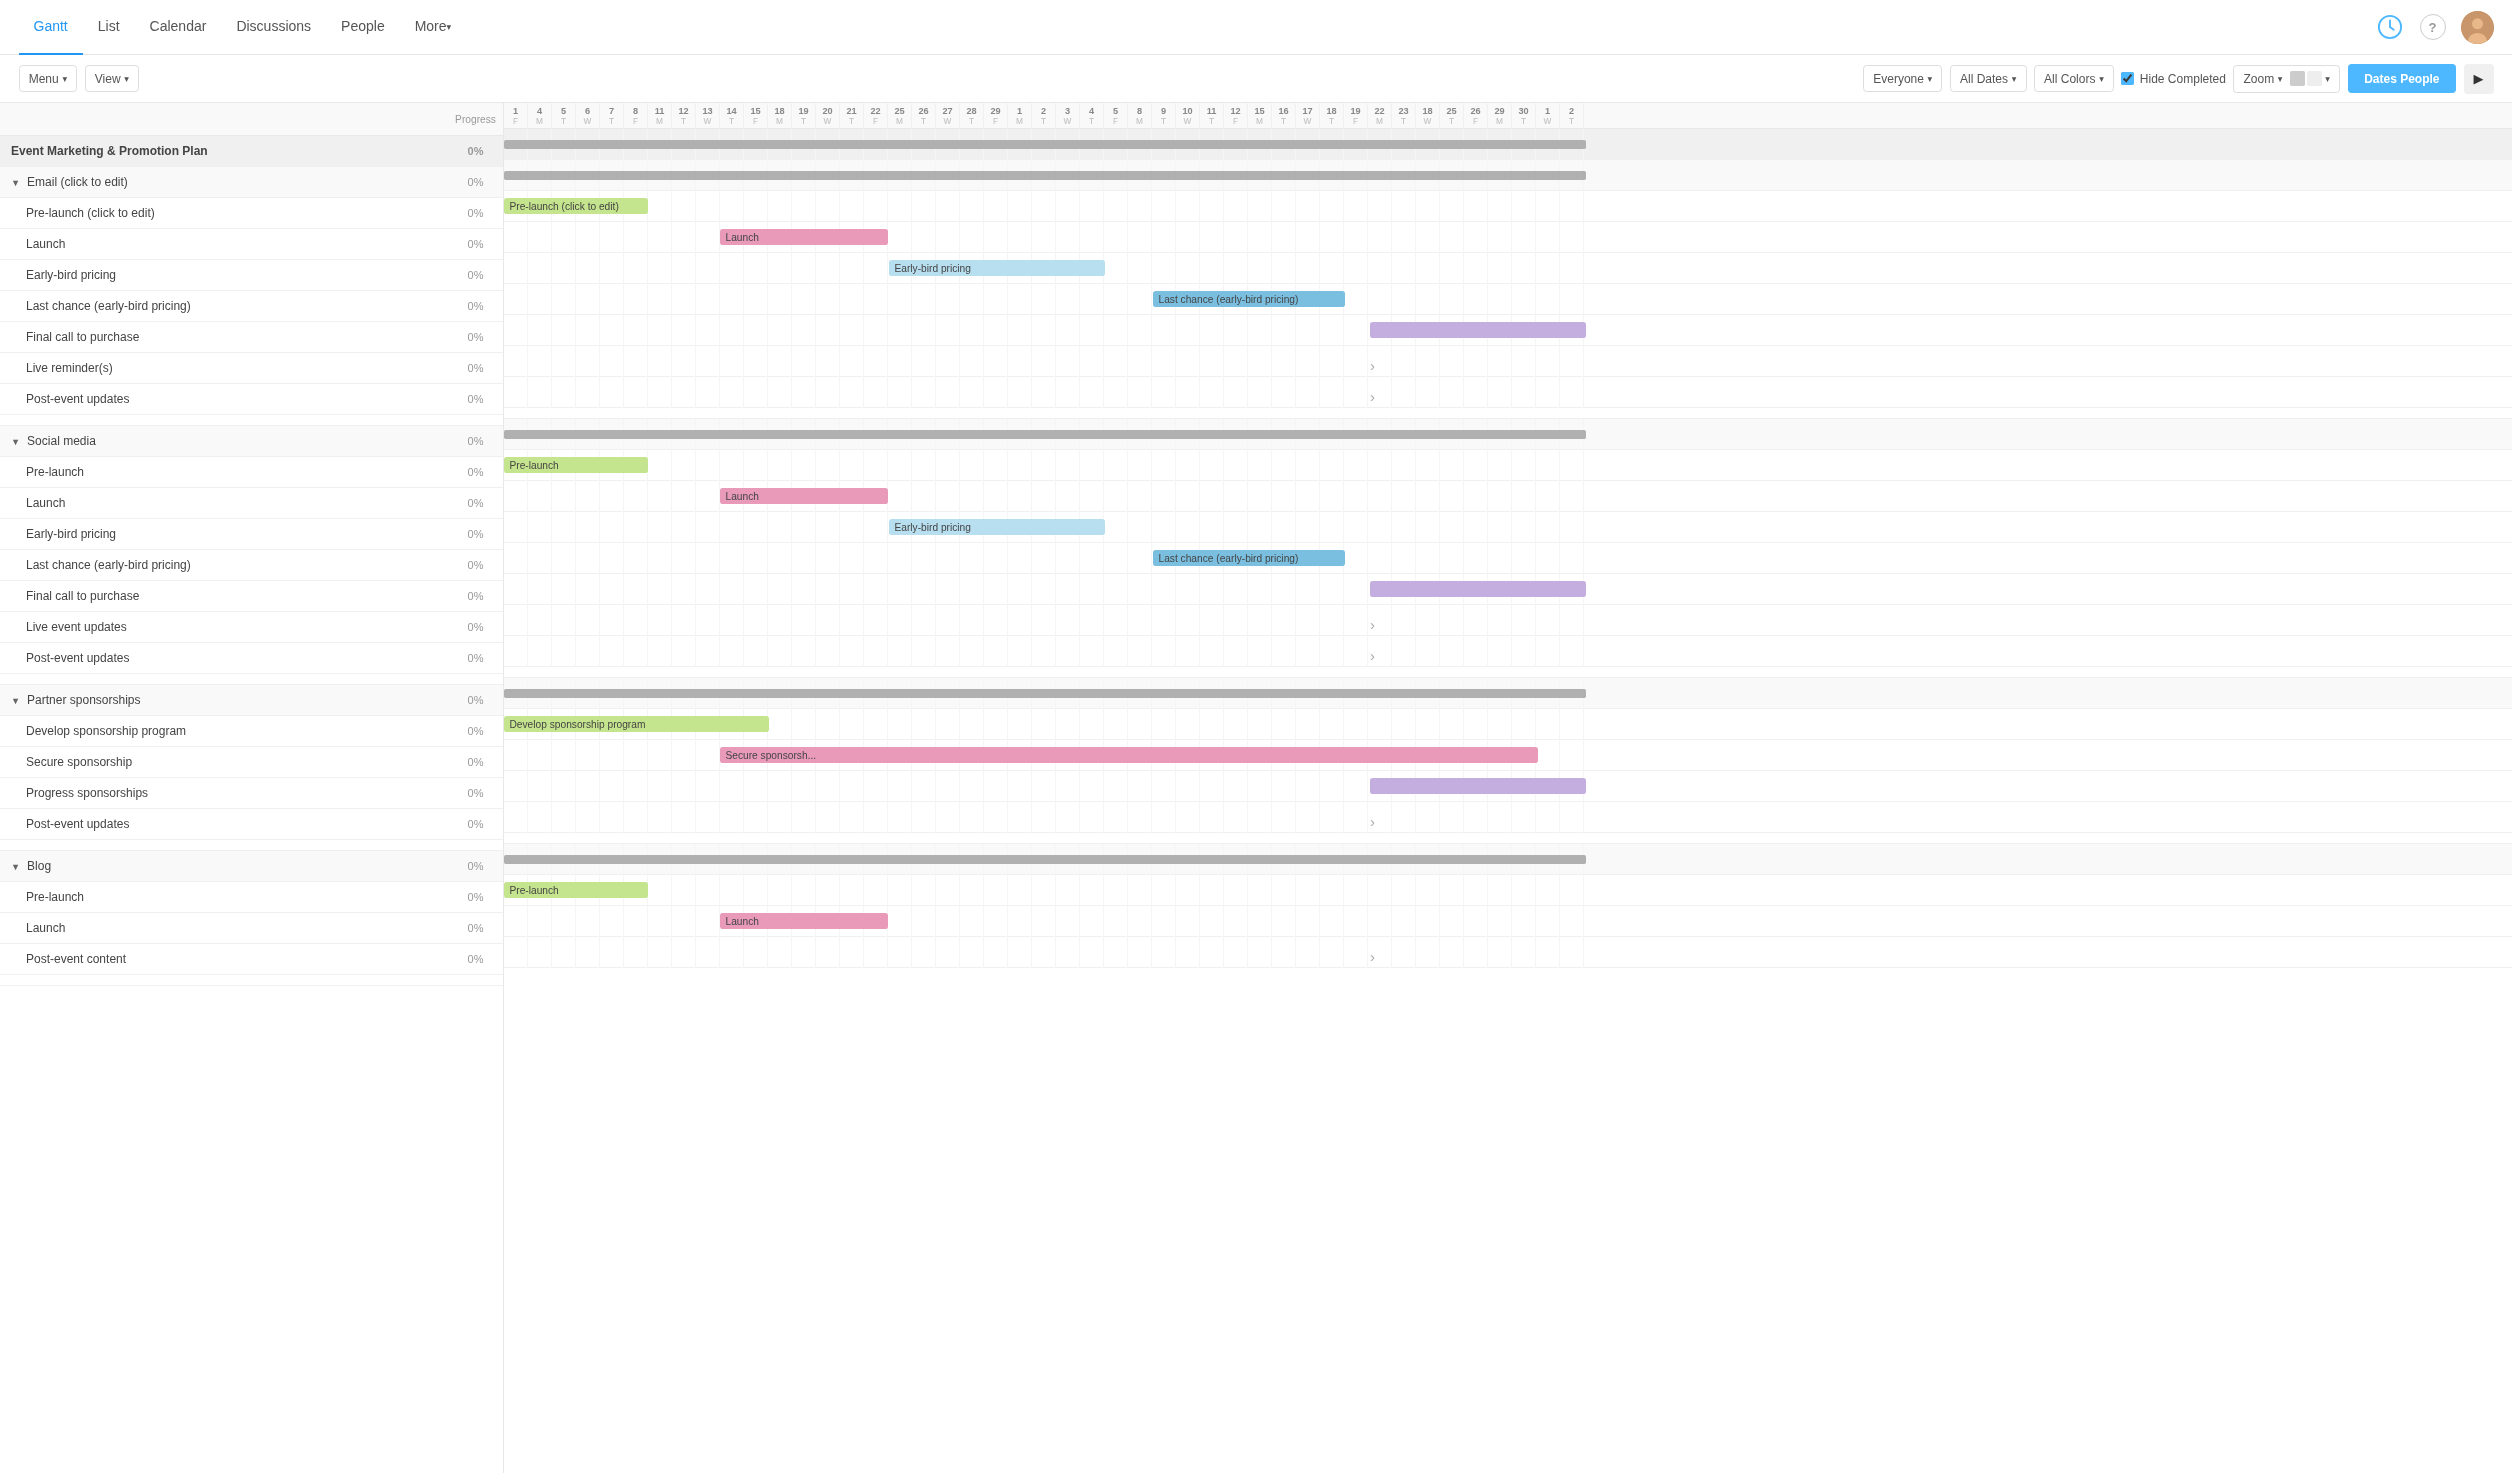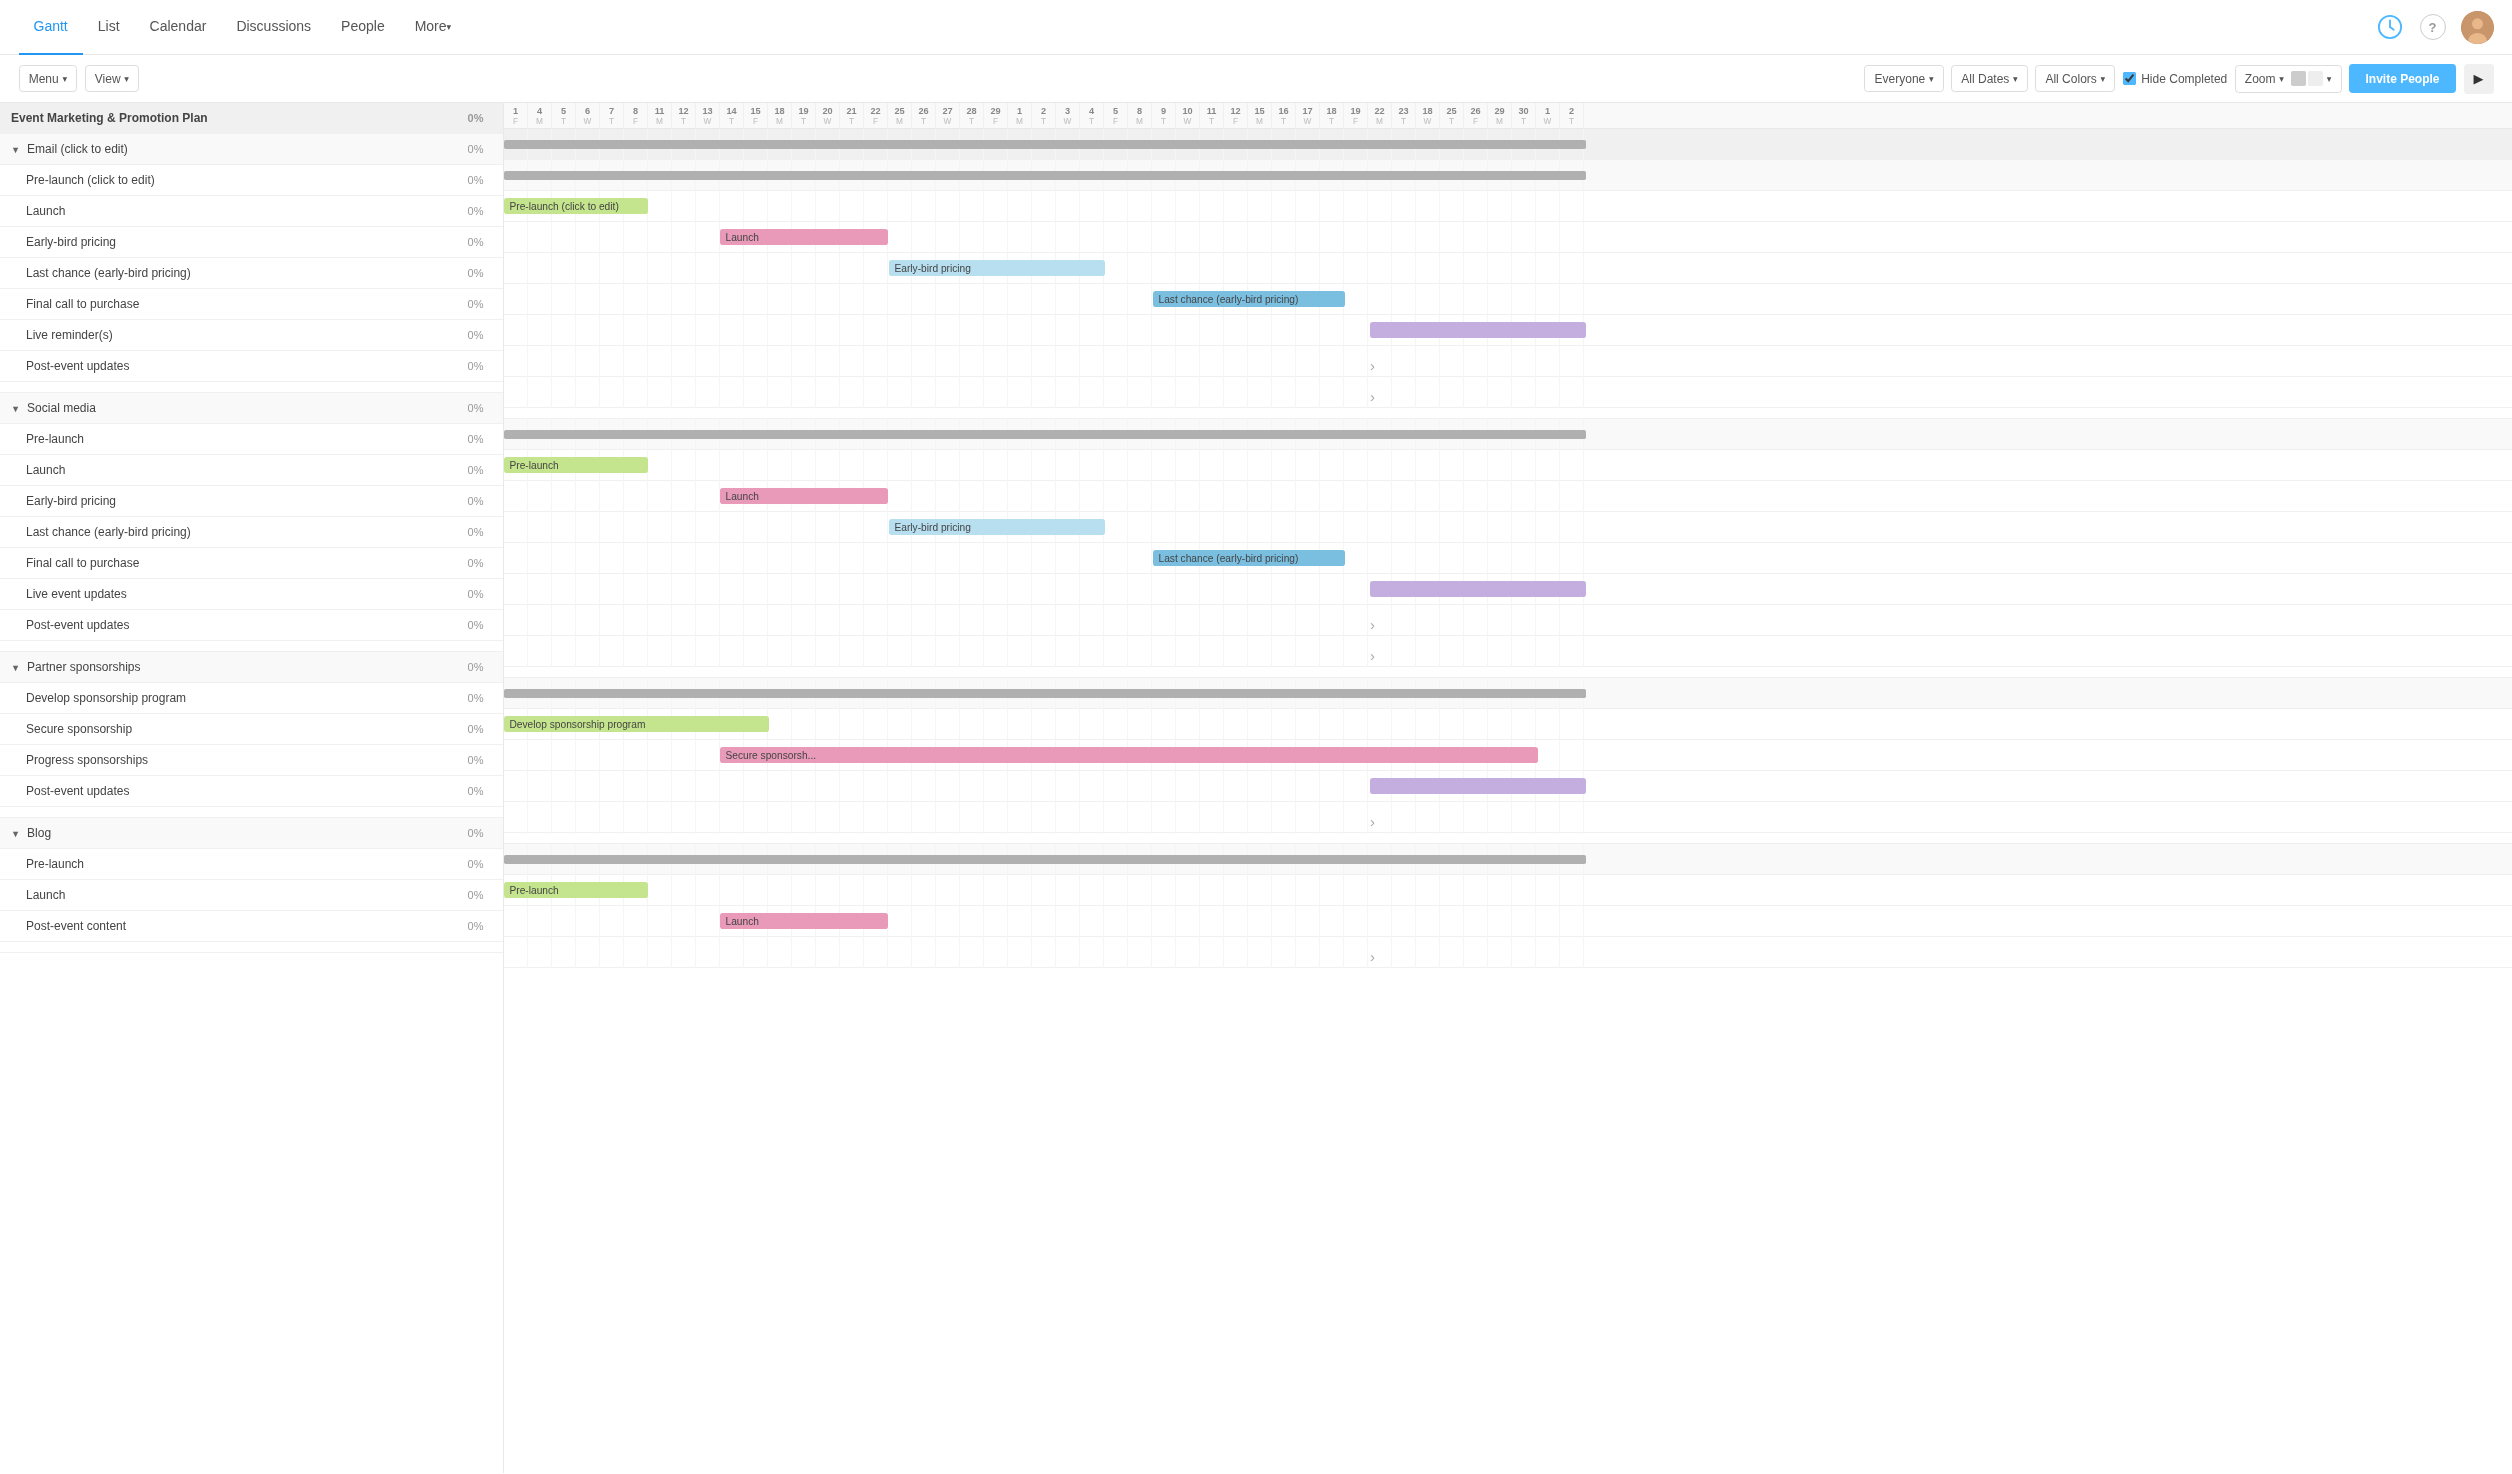--- a/index.html
+++ b/index.html
@@ -191,29 +191,33 @@
     </label>
     <div class="toolbar-btn">
       <span>Zoom</span>
       <span class="chevron">▾</span>
       <span style="display:inline-flex;gap:1.8px;margin-left:3.7px;">
         <span style="width:15px;height:15px;background:#ccc;border-radius:1.8px;"></span>
         <span style="width:15px;height:15px;background:#eee;border-radius:1.8px;"></span>
       </span>
       <span class="chevron">▾</span>
     </div>
-    <button class="invite-btn">Invite People</button>
+    <button class="invite-btn">Dates People</button>
     <div class="export-icon">▶</div>
   </div>
 </div>
 
 <div class="main">
 
   <div class="left-panel">
 
+    <div class="col-header">
+      <div class="col-name"></div>
+      <div class="col-progress">Progress</div>
+    </div>
 
     <div class="task-row group-header">
       <div class="task-name">Event Marketing &amp; Promotion Plan</div>
       <div class="task-progress">0%</div>
     </div>
 
     <div id="left-tasks">
         <div class="task-row section-header">
     <div class="task-name">
       <span class="collapse-icon">▼</span> Email (click to edit)

